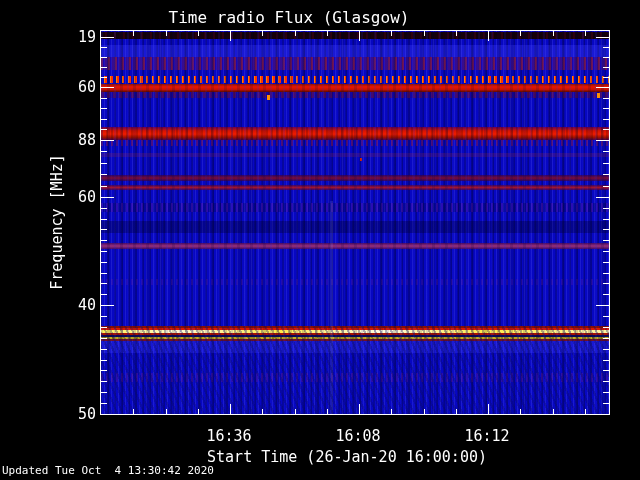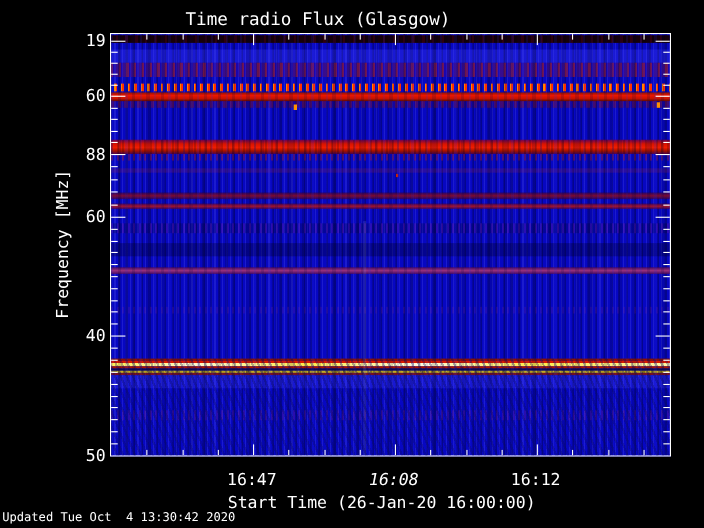--- a/index.html
+++ b/index.html
@@ -178,20 +178,20 @@
 
 <div id="ylabels">
     <span class="ylab" style="top: 28px;">19</span>
     <span class="ylab" style="top: 78px;">60</span>
     <span class="ylab" style="top: 131px;">88</span>
     <span class="ylab" style="top: 188px;">60</span>
     <span class="ylab" style="top: 296px;">40</span>
     <span class="ylab" style="top: 405px;">50</span>
   </div>
 <div id="xlabels">
-    <span class="xlab" style="left: 184px;">16:47</span>
-    <span class="xlab" style="left: 313px; font-style: italic;">16:08</span>
+    <span class="xlab" style="left: 184px;">16:36</span>
+    <span class="xlab" style="left: 313px;">16:08</span>
     <span class="xlab" style="left: 442px;">16:12</span>
   </div>
 
 <div class="xlabel">Start Time (26-Jan-20 16:00:00)</div>
 
 <div class="updated">Updated Tue Oct  4 13:30:42 2020</div>
 
 </body></html>

